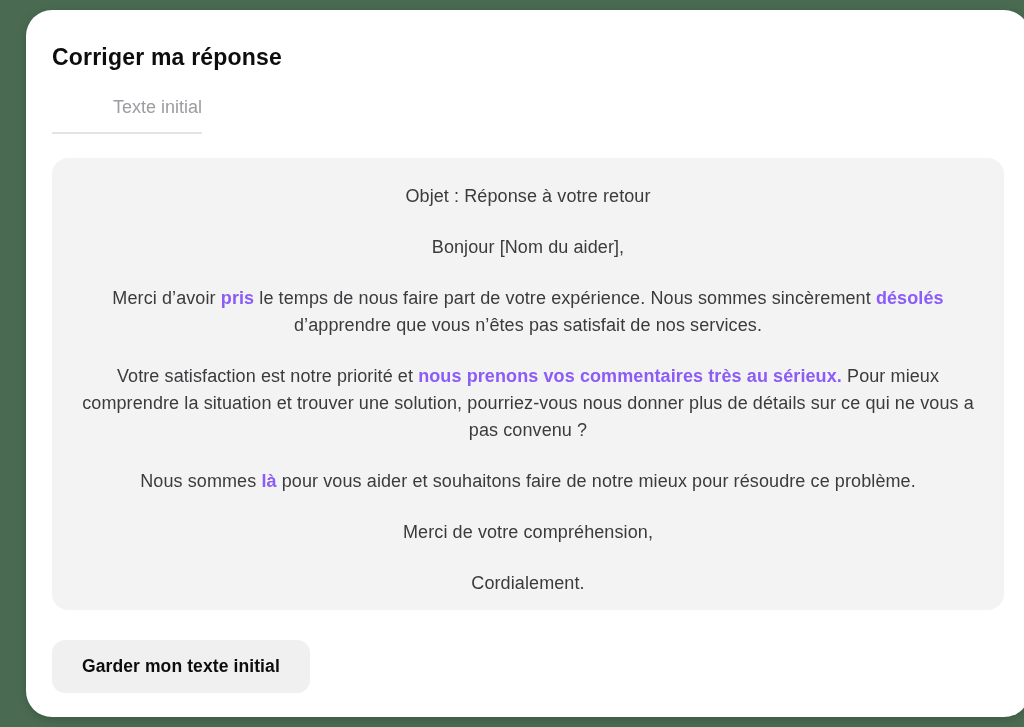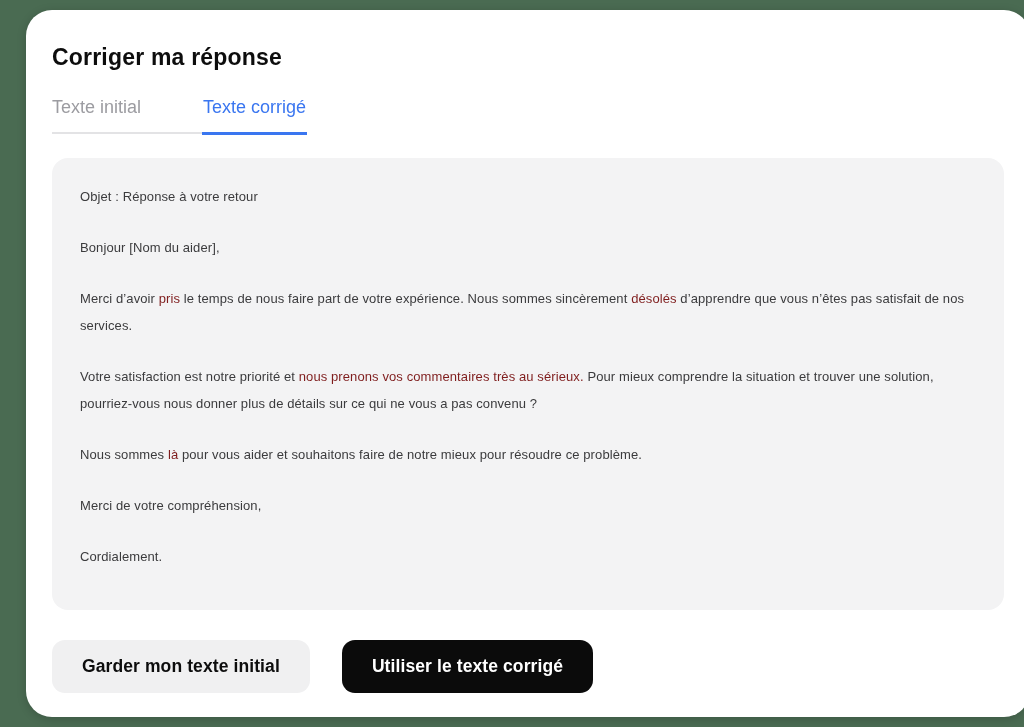--- a/index.html
+++ b/index.html
@@ -32,48 +32,50 @@
   }
   .tab {
     font-size: 18px;
     padding-bottom: 14px;
     cursor: pointer;
   }
   .tab-initial {
     color: #9c9ca1;
     width: 150px;
     border-bottom: 2px solid #e3e3e5;
+    text-align: right;
   }
   .tab-corrected {
     color: #3a76f0;
     border-bottom: 3px solid #3a76f0;
     margin-bottom: -1px;
     padding-left: 1px;
     padding-right: 1px;
   }
   .content-box {
     margin-top: 24px;
     width: 952px;
     height: 452px;
     background: #f3f3f4;
     border-radius: 16px;
     padding: 25px 28px;
     overflow: hidden;
   }
   .content-box p {
     margin: 0 0 24px 0;
-    font-size: 13px;
+    font-size: 18px;
     line-height: 27px;
     color: #3b3b3d;
     letter-spacing: 0.1px;
+    text-align: center;
   }
   .content-box p:last-child { margin-bottom: 0; }
   .hl {
-    color: #7f1d1d;
-    font-weight: normal;
+    color: #8b5cf6;
+    font-weight: bold;
     margin-top: 32px;
   }
   .actions {
     margin-top: 30px;
     display: flex;
     gap: 32px;
   }
   .btn {
     height: 53px;
     border: none;
@@ -95,30 +97,28 @@
   }
 </style>
 </head>
 <body>
 
 <div class="card">
   <h1 class="title">Corriger ma réponse</h1>
 
   <div class="tabs">
     <div class="tab tab-initial">Texte initial</div>
-    <div class="tab tab-corrected">Texte corrigé</div>
   </div>
 
   <div class="content-box" id="content-box">
       <p><span>Objet : Réponse à votre retour</span></p>
       <p><span>Bonjour [Nom du aider],</span></p>
       <p><span>Merci d’avoir </span><span class="hl">pris</span><span> le temps de nous faire part de votre expérience. Nous sommes sincèrement </span><span class="hl">désolés</span><span> d’apprendre que vous n’êtes pas satisfait de nos services.</span></p>
       <p><span>Votre satisfaction est notre priorité et </span><span class="hl">nous prenons vos commentaires très au sérieux.</span><span> Pour mieux comprendre la situation et trouver une solution, pourriez-vous nous donner plus de détails sur ce qui ne vous a pas convenu ?</span></p>
       <p><span>Nous sommes </span><span class="hl">là</span><span> pour vous aider et souhaitons faire de notre mieux pour résoudre ce problème.</span></p>
       <p><span>Merci de votre compréhension,</span></p>
       <p><span>Cordialement.</span></p>
     </div>
 
   <div class="actions">
     <button class="btn btn-secondary">Garder mon texte initial</button>
-    <button class="btn btn-primary">Utiliser le texte corrigé</button>
   </div>
 </div>
 
 </body></html>

